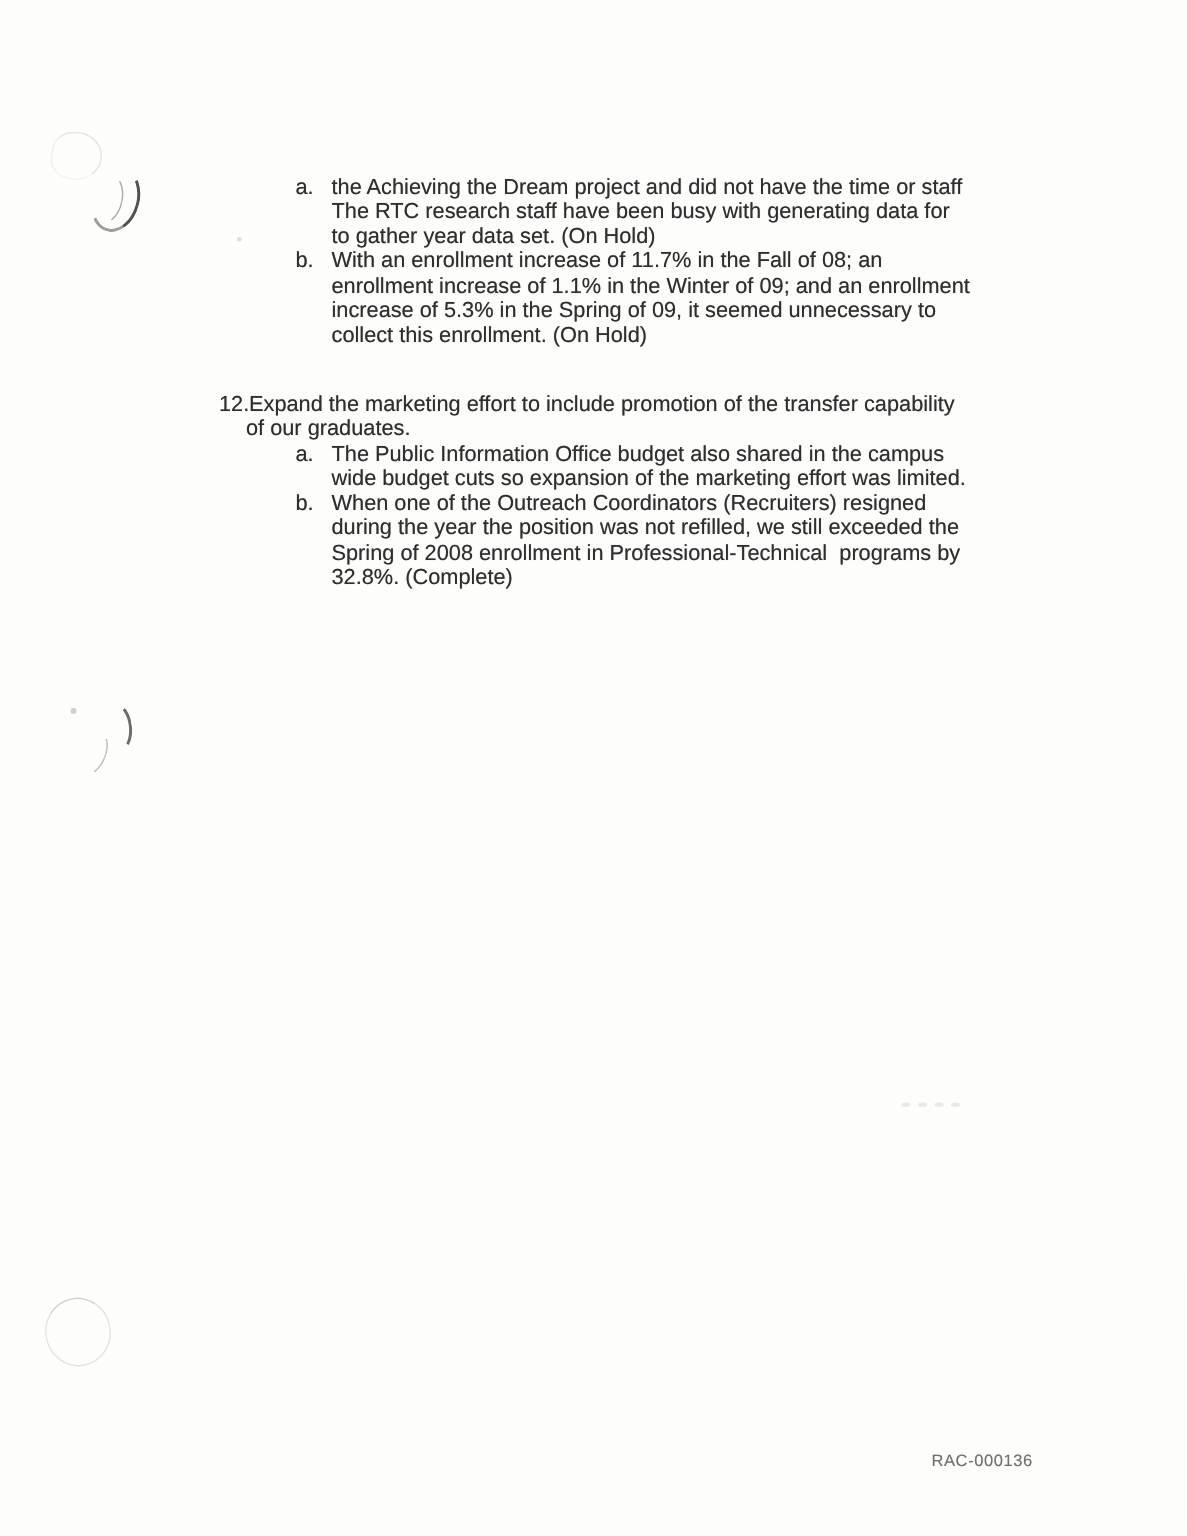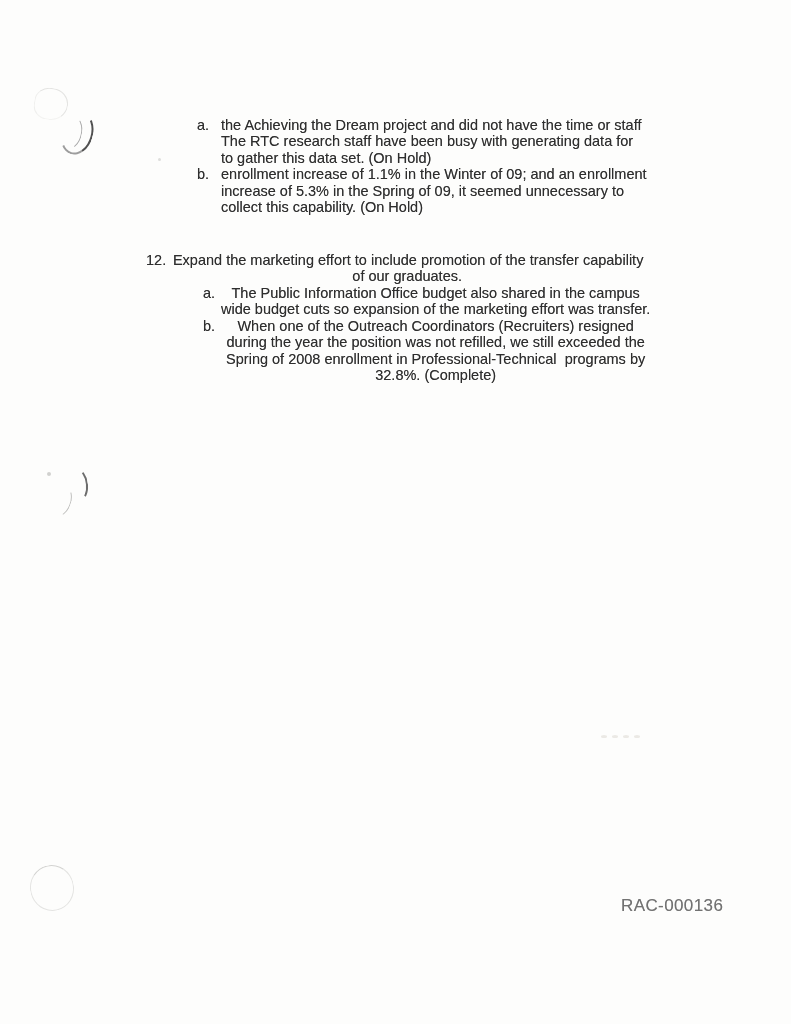--- a/index.html
+++ b/index.html
@@ -37,22 +37,22 @@
   }
   .lines { flex: 1; }
   .line { white-space: pre; }
   .line .b { font-weight: normal; }
   .cont-line { margin-left: -2px; }
   .subitems { margin-left: 51px; }
   
   .footer-code {
     position: absolute;
     left: 621px;
-    top: 896px;
-    font-size: 17px;
+    top: 968px;
+    font-size: 11px;
     letter-spacing: 0.4px;
     color: #727272;
     text-shadow: 0 0 0.5px rgba(110,110,110,0.5);
   }
   
   .art { position: absolute; pointer-events: none; }
   .art-circle-top {
     left: 34px; top: 88px; width: 32px; height: 30px;
     border: 1px solid #e4e4e2;
     border-bottom-color: #f3f3f1;
@@ -133,52 +133,53 @@
       <i></i>
     </div>
 
   <div class="textblock" style="left:197px; top:117px;">
 
     <div class="li">
       <span class="marker">a.</span>
       <div class="lines">
         <div class="line"><span>the Achieving the Dream project and did not have the time or staff</span></div>
         <div class="line"><span>The RTC research staff have been busy with generating data for</span></div>
-        <div class="line"><span>to gather this data set. </span><span class="b">(On Hold)</span></div>
+        <div class="line"><span>to gather year data set. </span><span class="b">(On Hold)</span></div>
       </div>
     </div>
 
     <div class="li">
       <span class="marker">b.</span>
       <div class="lines">
+        <div class="line"><span>With an enrollment increase of 11.7% in the Fall of 08; an</span></div>
         <div class="line"><span>enrollment increase of 1.1% in the Winter of 09; and an enrollment</span></div>
         <div class="line"><span>increase of 5.3% in the Spring of 09, it seemed unnecessary to</span></div>
-        <div class="line"><span>collect this capability. </span><span class="b">(On Hold)</span></div>
+        <div class="line"><span>collect this enrollment. </span><span class="b">(On Hold)</span></div>
       </div>
     </div>
 
   </div>
 
-  <div class="textblock" style="left:146px; top:252px;text-align:center;">
+  <div class="textblock" style="left:146px; top:262px;">
 
     <div class="li">
       <span class="num-marker">12.</span>
       <div class="lines">
         <div class="line"><span>Expand the marketing effort to include promotion of the transfer capability</span></div>
         <div class="line cont-line"><span>of our graduates.</span></div>
       </div>
     </div>
 
     <div class="subitems">
 
       <div class="li">
         <span class="marker">a.</span>
         <div class="lines">
           <div class="line"><span>The Public Information Office budget also shared in the campus</span></div>
-          <div class="line"><span>wide budget cuts so expansion of the marketing effort was transfer.</span></div>
+          <div class="line"><span>wide budget cuts so expansion of the marketing effort was limited.</span></div>
         </div>
       </div>
 
       <div class="li">
         <span class="marker">b.</span>
         <div class="lines">
           <div class="line"><span>When one of the Outreach Coordinators (Recruiters) resigned</span></div>
           <div class="line"><span>during the year the position was not refilled, we still exceeded the</span></div>
           <div class="line"><span>Spring of 2008 enrollment in Professional-Technical  programs by</span></div>
           <div class="line"><span>32.8%. </span><span class="b">(Complete)</span></div>

